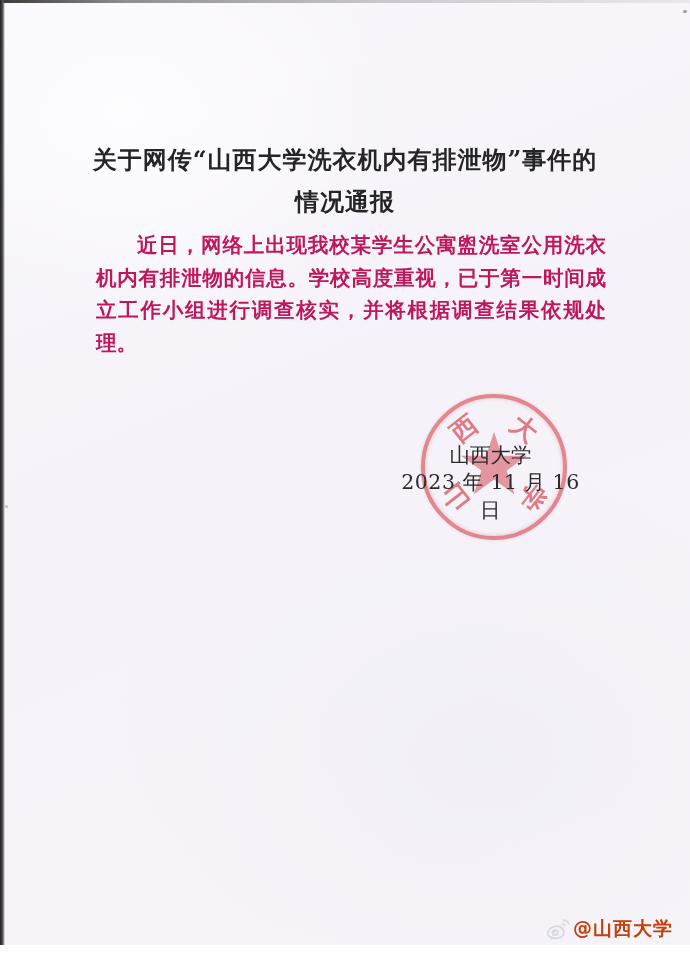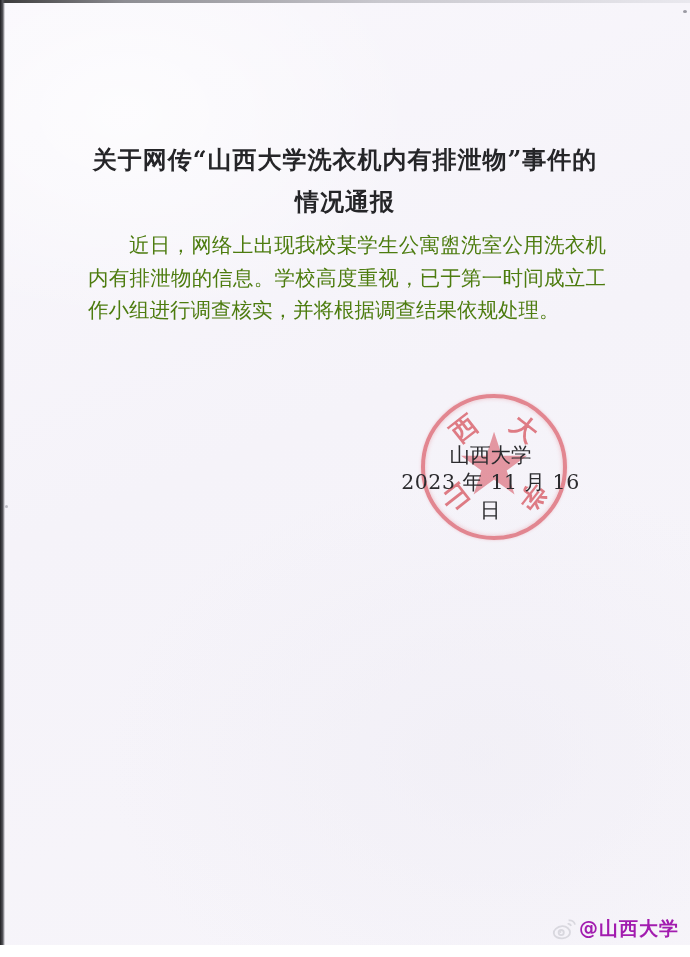--- a/index.html
+++ b/index.html
@@ -53,26 +53,27 @@
     text-align: center;
     font-size: 24px;
     font-weight: bold;
     line-height: 42px;
     color: #252528;
     letter-spacing: 1px;
     margin-top: 22px;
   }
   .doc-body {
     position: absolute;
-    left: 88px; right: 84px;
+    left: 96px; right: 84px;
     top: 229px;
     font-size: 20.5px;
     line-height: 32.5px;
-    color: #4d7c0f;
+    color: #be185d;
     text-align: justify;
+    font-weight: bold;
   }
   .doc-body p {
     margin: 0;
     text-indent: 2em;
   }
   .sign-block {
     position: absolute;
     left: 398px;
     width: 185px;
     text-align: center;
@@ -119,25 +120,25 @@
     color: rgba(221, 70, 80, 0.78);
   }
   .seal-char.c0 { transform: rotate(-128deg) translateY(-49px); }
   .seal-char.c1 { transform: rotate(-38deg)  translateY(-49px); }
   .seal-char.c2 { transform: rotate(38deg)   translateY(-49px); }
   .seal-char.c3 { transform: rotate(128deg)  translateY(-49px); }
 
   
   .watermark {
     position: absolute;
-    right: 11px; top: 916px;
+    right: 17px; top: 916px;
     display: flex;
     align-items: center;
     gap: 3px;
-    color: #a21caf;
+    color: #c2410c;
     font-family: "DejaVu Sans", "Liberation Sans", sans-serif;
     font-size: 19px;
     font-weight: bold;
     letter-spacing: 1px;
   }
   .watermark svg { display: block; }
 </style>
 </head>
 <body>
 

